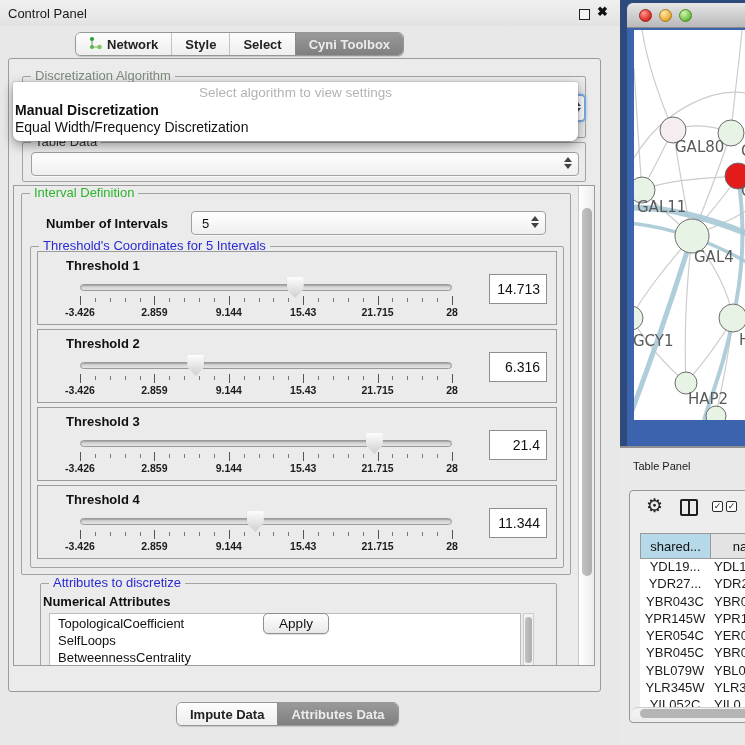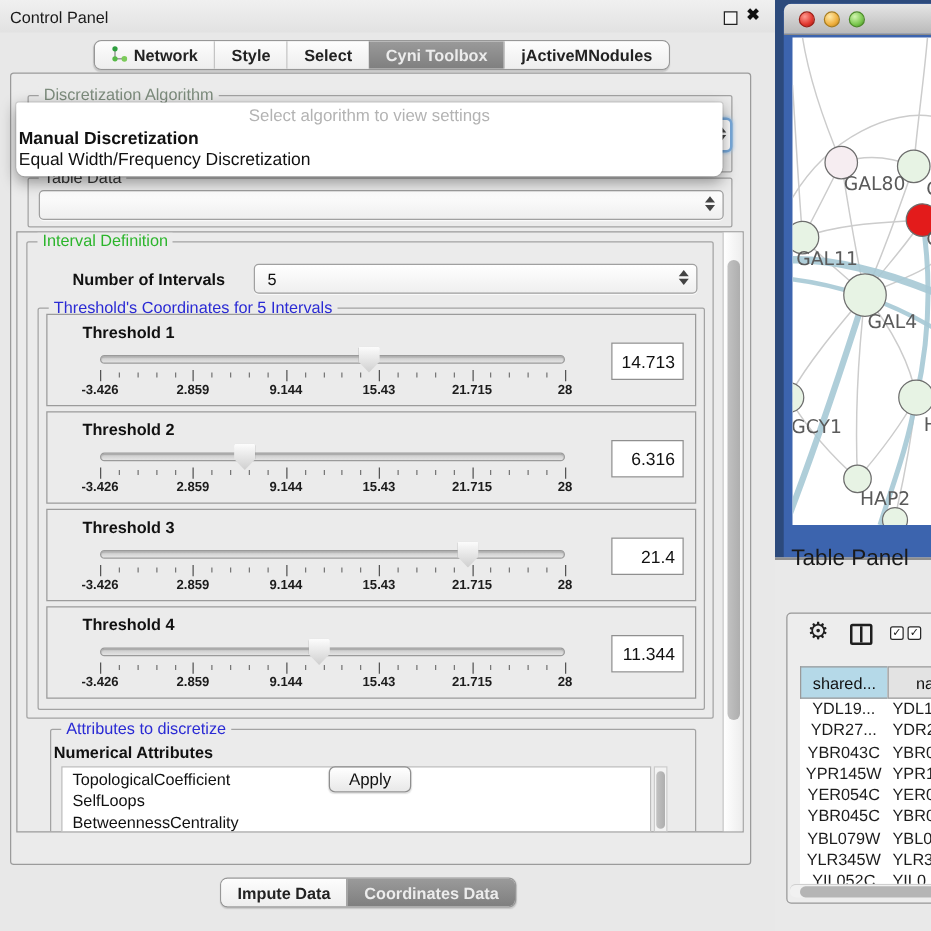--- a/index.html
+++ b/index.html
@@ -52,21 +52,21 @@
                 border:2px solid #79abdd; border-radius:5px; box-shadow:0 0 3px #9cc3e8; }
 
   
   #scrollpane { left:13px; top:185px; width:582px; height:481px; border:1px solid #9b9b9b; background:#ebebeb; }
   #scroll-content { position:absolute; left:0; top:0; width:564px; height:479px; overflow:hidden; }
   #vscroll-track { position:absolute; right:0; top:0; width:16px; height:479px;
                    background:linear-gradient(to right,#ffffff,#ededed); border-left:1px solid #c9c9c9; }
   .scroll-thumb { position:absolute; background:linear-gradient(to right,#c2c2c2,#aeaeae); border-radius:5px; }
 
   #interval-group { left:7px; top:7px; width:550px; height:382px; }
-  #intervals-row { position:absolute; left:36px; top:16px; width:500px; height:26px; display:flex; align-items:center; }
+  #intervals-row { position:absolute; left:24px; top:16px; width:500px; height:26px; display:flex; align-items:center; }
   #intervals-label { font-size:13px; font-weight:bold; color:#111; width:145px; }
   #intervals-combo { flex:1; }
 
   #thresholds-group { left:8px; top:52px; width:534px; height:322px; }
   .threshold-panel { position:relative; margin:4px 6px 0 6px; height:74px; border:1px solid #9b9b9b; background:#ebebeb; }
   .th-label { position:absolute; left:28px; top:6px; font-size:13px; font-weight:bold; color:#111; }
   .slider-area { position:absolute; left:42px; top:24px; width:372px; height:46px; }
   .track { position:absolute; left:0; top:8px; width:100%; height:7px; border-radius:4px;
            border:1px solid #9a9a9a; background:linear-gradient(#c7c7c7,#e4e4e4);
            box-shadow:inset 0 1px 1px rgba(0,0,0,.18); }
@@ -99,21 +99,21 @@
   #net-window { left:627px; top:3px; width:118px; height:443px; background:#3c64ae; border-radius:6px 0 0 0; }
   #net-titlebar { left:0; top:0; width:118px; height:25px; border-radius:6px 0 0 0;
                   background:linear-gradient(#e6e6e6,#b9b9b9); border-bottom:1px solid #8a8a8a; }
   .traffic { position:absolute; top:6px; width:13px; height:13px; border-radius:50%; }
   #tl-red    { left:12px; background:radial-gradient(circle at 35% 30%, #ff9a90, #e0372e 60%, #a01a12); border:1px solid #9c2018;}
   #tl-yellow { left:32px; background:radial-gradient(circle at 35% 30%, #ffe9a8, #efb03f 60%, #b87b14); border:1px solid #a87d20;}
   #tl-green  { left:52px; background:radial-gradient(circle at 35% 30%, #d2f5b0, #7ac74f 60%, #3f8a1e); border:1px solid #4d8a2a;}
   #net-canvas { left:7px; top:27px; width:111px; height:390px; background:#fff; overflow:hidden; }
 
   #table-region { left:620px; top:446px; width:125px; height:299px; background:#e9e9e9; border-top:2px solid #8f8f8f; }
-  #tp-title { left:633px; top:436px; font-size:18px; color:#1a1a1a; }
+  #tp-title { left:633px; top:460px; font-size:11px; color:#1a1a1a; }
   #table-window { left:629px; top:490px; width:130px; height:233px; background:#ededed;
                   border:1px solid #979797; border-radius:4px; }
   #tp-gear { position:absolute; left:16px; top:5px; font-size:19px; color:#1f1f1f; line-height:20px; }
   #tp-colicon { position:absolute; left:50px; top:8px; width:18px; height:17px; border:2px solid #1f1f1f; border-radius:2px; }
   #tp-colicon::after { content:""; position:absolute; left:6px; top:0; width:2px; height:13px; background:#1f1f1f; }
   .tp-check { position:absolute; top:10px; width:11px; height:11px; border:1.5px solid #2a2a2a; border-radius:2px;
               font-size:9px; line-height:9px; text-align:center; color:#222; background:#fff; }
   #tbl { position:absolute; left:10px; top:42px; width:130px; }
   .tbl-header { display:flex; height:26px; }
   .th-cell { border:1px solid #9a9a9a; font-size:13px; color:#111; display:flex; align-items:center; justify-content:center; }
@@ -152,23 +152,20 @@
         <span>Network</span>
       </div>
       <div class="tabseg">
         <span>Style</span>
       </div>
       <div class="tabseg">
         <span>Select</span>
       </div>
       <div class="tabseg sel">
         <span>Cyni Toolbox</span>
-      </div>
-      <div class="tabseg">
-        <span>jActiveMNodules</span>
       </div>
     </div>
 
   <div id="outer-panel" class="abs"></div>
 
   <div class="group" style="left:22px; top:76px; width:564px; height:62px; z-index:1;">
     <span class="group-title t-fade">Discretization Algorithm</span>
   </div>
   <div id="combo-peek" class="abs">
     <div class="stepper" style="right:3px; top:5px;">
@@ -415,21 +412,21 @@
     </div>
   </div>
 
   <div id="apply-btn" class="abs">Apply</div>
 
   <div id="bottom-tabs" class="abs tabstrip">
       <div class="tabseg">
         <span>Impute Data</span>
       </div>
       <div class="tabseg sel">
-        <span>Coordinates Data</span>
+        <span>Attributes Data</span>
       </div>
     </div>
 
   <div id="right-navy" class="abs"></div>
 
   <div id="net-window" class="abs">
     <div id="net-titlebar" class="abs">
       <div id="tl-red" class="traffic"></div>
       <div id="tl-yellow" class="traffic"></div>
       <div id="tl-green" class="traffic"></div>

